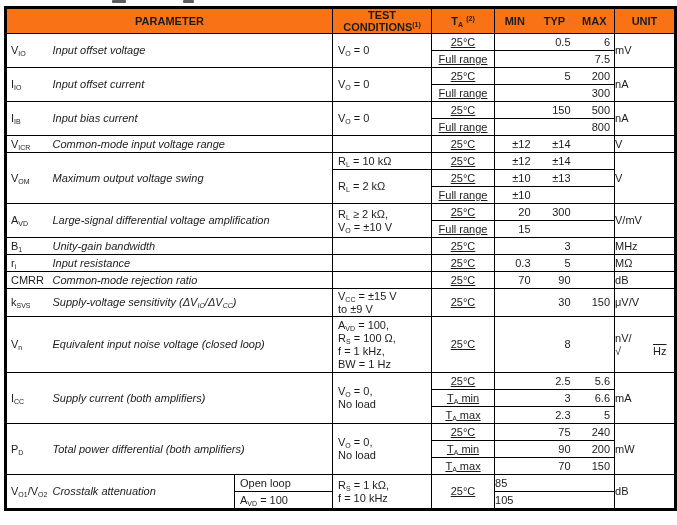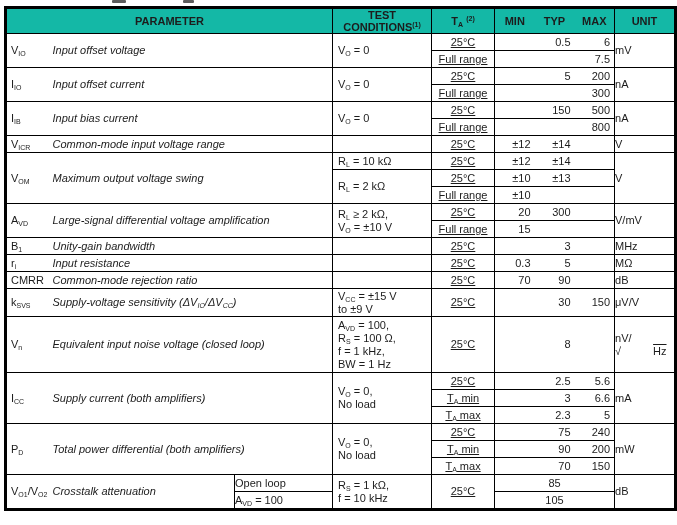--- a/index.html
+++ b/index.html
@@ -11,29 +11,29 @@
   .remnant { position:absolute; top:0; height:3px; background:#3f3f3f; border-radius:1px; opacity:.85; }
   .tbl-wrap { position:absolute; left:4px; top:6px; border:2px solid #000; background:#fff; }
   table { border-collapse:collapse; table-layout:fixed; width:668px; font-size:11px; }
   col.c-sym{width:43px} col.c-desc{width:185px} col.c-sub{width:98px} col.c-cond{width:99px}
   col.c-ta{width:63px} col.c-min{width:40px} col.c-typ{width:40px} col.c-max{width:40px} col.c-unit{width:60px}
   th, td { border:1px solid #000; padding:0; vertical-align:middle; line-height:1.18; overflow:hidden; }
   tr { height:17px; }
   tr.h24 { height:24px; }
   tr.h28 { height:28px; }
   tr.h56 { height:56px; }
-  th { background:#14b8a6; font-weight:bold; text-align:center; font-size:11px; line-height:1.1; }
+  th { background:#f97316; font-weight:bold; text-align:center; font-size:11px; line-height:1.1; }
   th.hm { border-left:none; border-right:none; }
   td.sym  { border-right:none; padding-left:4px; }
   td.desc { border-left:none;  padding-left:3px;font-style:italic; }
   td.cond { padding-left:5px; }
-  td.subcond { }
+  td.subcond { padding-left:5px; }
   td.ta { text-align:center;text-decoration:underline; }
   td.v  { text-align:right; padding-right:4px; border-left:none; border-right:none; }
-  td.vspan { text-align:center; border-left:none; border-right:none; }
+  td.vspan { text-align:left; border-left:none; border-right:none; }
   td.unit { text-align:left; }
   sub { font-size:7px; vertical-align:-2px; line-height:0; }
   sup { font-size:7px; vertical-align:4px;  line-height:0; }
   .ovl { text-decoration:overline;margin-left:32px; }
 </style>
 </head>
 <body>
 
 <div class="remnant" style="left:112px;width:14px;"></div>
 <div class="remnant" style="left:183px;width:11px;"></div>

